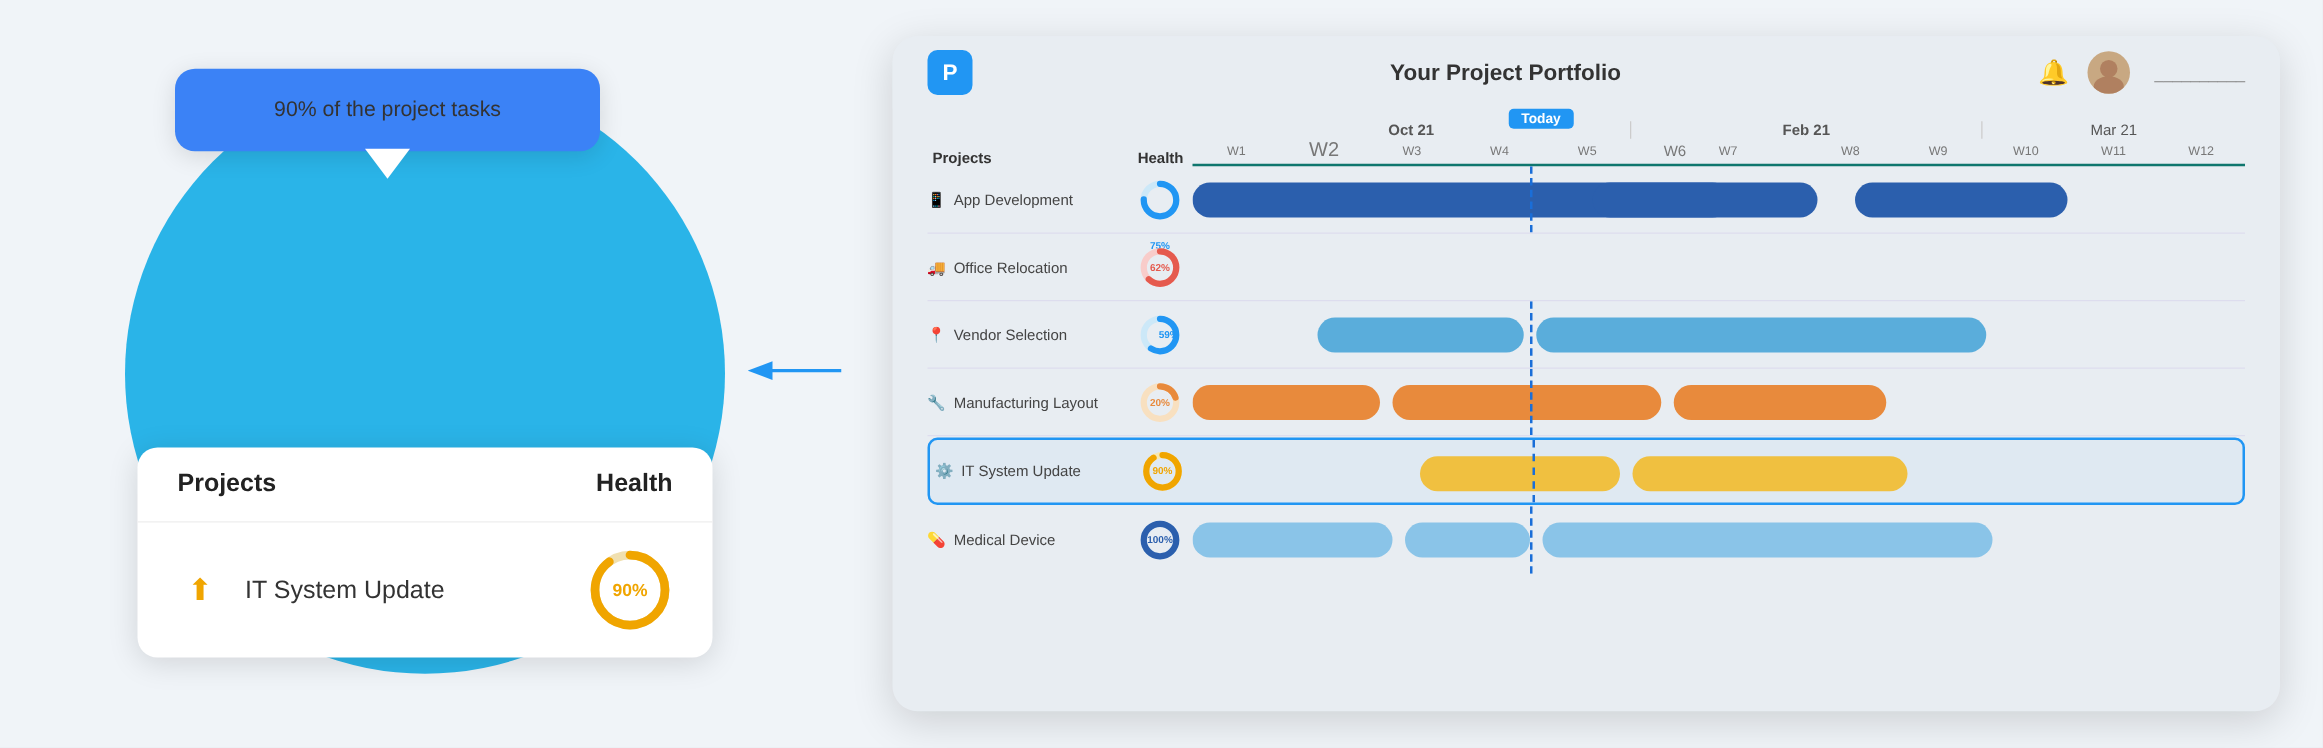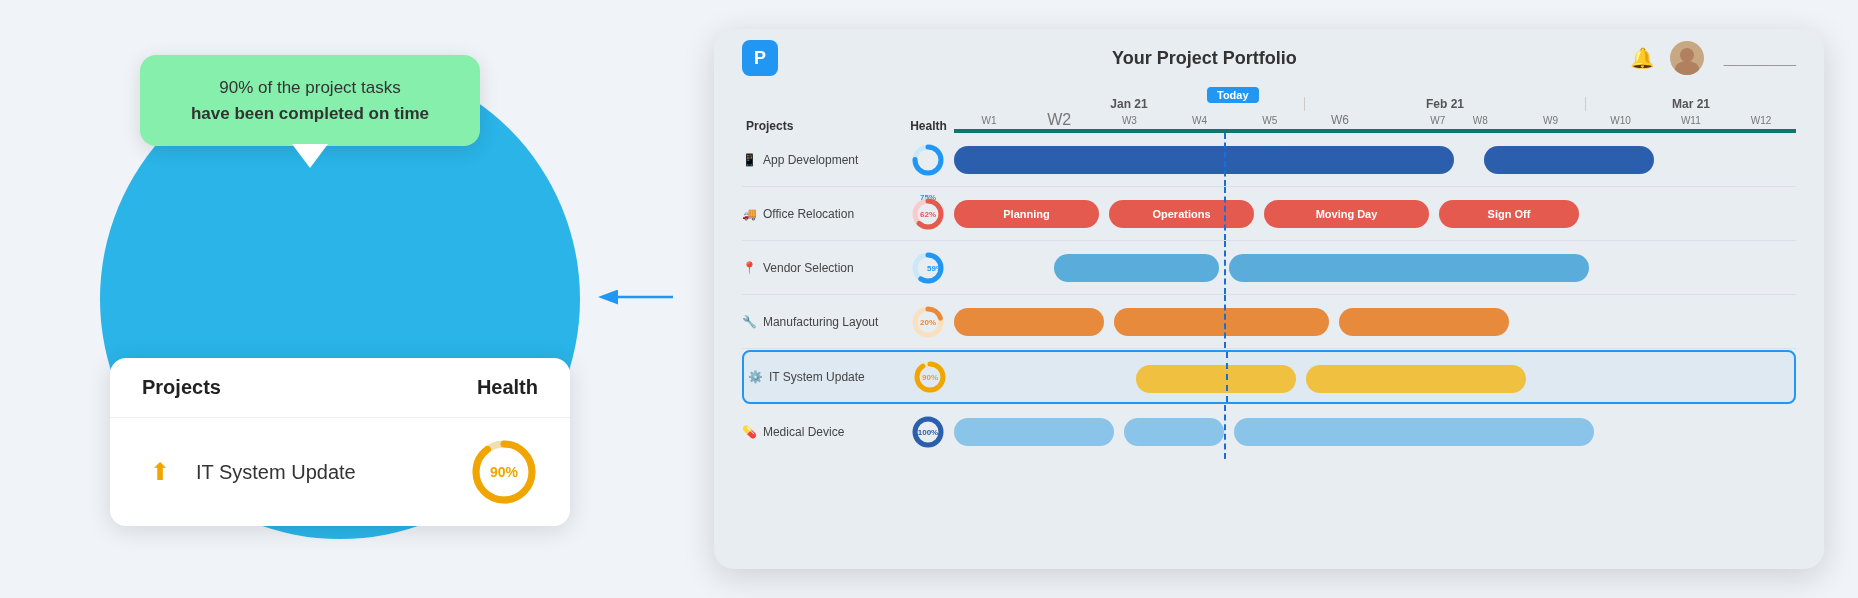--- a/index.html
+++ b/index.html
@@ -33,21 +33,21 @@
       top: 50%;
       left: 50%;
       transform: translate(-50%, -50%);
     }
 
     
     .speech-bubble {
       position: absolute;
       top: 55px;
       left: 140px;
-      background: #86efac;
+      background: #3b82f6;
       border-radius: 16px;
       padding: 20px 28px;
       width: 340px;
       box-shadow: 0 4px 20px rgba(0,0,0,0.12);
       text-align: center;
       z-index: 10;
     }
     .speech-bubble::after {
       content: '';
       position: absolute;
@@ -227,21 +227,20 @@
   </style>
 </head>
 <body>
 
 <div class="left-panel">
   <div class="circle-bg"></div>
 
   <div class="speech-bubble">
     <div class="speech-bubble-text">
       <span>90% of the project tasks </span><br>
-      <strong>have been completed on time</strong>
     </div>
   </div>
 
   <div class="card">
     <div class="card-header">
       <span class="card-header-projects">Projects</span>
       <span class="card-header-health">Health</span>
     </div>
     <div class="card-row">
       <div class="card-row-icon">
@@ -299,33 +298,33 @@
           <span style="width:52px; font-size:12px; font-weight:700; color:#333; text-align:center;">Health</span>
         </div>
 
         <div style="flex:1; position:relative;">
 
           <div style="position:absolute; top:-2px; left:253px; z-index:10;">
             <span style="background:#2196F3; color:white; font-size:11px; font-weight:700; padding:2px 10px; border-radius:4px;">Today</span>
           </div>
 
           <div style="display:flex; height:24px; align-items:flex-end;">
-            <div style="flex:5; text-align:center; font-size:12px; font-weight:600; color:#555; border-right:1px solid #ccc;">Jan 21</div>
+            <div style="flex:5; text-align:center; font-size:12px; font-weight:600; color:#555; border-right:1px solid #ccc;">Oct 21</div>
             <div style="flex:4; text-align:center; font-size:12px; font-weight:600; color:#555; border-right:1px solid #ccc;">Feb 21</div>
-            <div style="flex:3; text-align:center; font-size:12px; font-weight:700; color:#555;">Mar 21</div>
-          </div>
-
-          <div style="display:flex; height:22px; align-items:center; border-bottom:4px solid #0f766e;">
+            <div style="flex:3; text-align:center; font-size:12px; font-weight:400; color:#555;">Mar 21</div>
+          </div>
+
+          <div style="display:flex; height:22px; align-items:center; border-bottom:2px solid #0f766e;">
             <div style="flex:1; text-align:center; font-size:10px; color:#777;">W1</div>
             <div style="flex:1; text-align:center; font-size:16px; color:#777;">W2</div>
             <div style="flex:1; text-align:center; font-size:10px; color:#777;">W3</div>
             <div style="flex:1; text-align:center; font-size:10px; color:#777;">W4</div>
             <div style="flex:1; text-align:center; font-size:10px; color:#777;">W5</div>
             <div style="flex:1; text-align:center; font-size:12px; color:#777;">W6</div>
-            <div style="flex:1; text-align:right; font-size:10px; color:#777;">W7</div>
+            <div style="flex:1; text-align:left; font-size:10px; color:#777;">W7</div>
             <div style="flex:1; text-align:center; font-size:10px; color:#777;">W8</div>
             <div style="flex:1; text-align:center; font-size:10px; color:#777;">W9</div>
             <div style="flex:1; text-align:center; font-size:10px; color:#777;">W10</div>
             <div style="flex:1; text-align:center; font-size:10px; color:#777;">W11</div>
             <div style="flex:1; text-align:center; font-size:10px; color:#777;">W12</div>
           </div>
         </div>
       </div>
 
       <div style="display:flex; align-items:center; height:54px; border-bottom:1px solid #dde; position:relative;">
@@ -358,27 +357,20 @@
         </div>
         <div style="width:52px; display:flex; align-items:center; justify-content:center;">
           <div style="position:relative; width:34px; height:34px;">
             <svg width="34" height="34" style="transform:rotate(-90deg)">
               <circle cx="17" cy="17" r="13" fill="none" stroke="#f8ccca" stroke-width="5"></circle>
               <circle cx="17" cy="17" r="13" fill="none" stroke="#e55a4e" stroke-width="5" stroke-dasharray="50.4 81.7" stroke-linecap="round"></circle>
             </svg>
             <span style="position:absolute;top:50%;left:50%;transform:translate(-50%,-50%);font-size:8px;font-weight:700;color:#e55a4e;">62%</span>
           </div>
         </div>
-        <div style="flex:1; height:100%; position:relative; overflow:hidden;">
-          <div style="position:absolute; left:270px; top:0; bottom:0; width:2px; border-left:2px dashed #1a6ed8; z-index:5;"></div>
-          <div style="position:absolute; left:0; top:13px; height:28px; width:145px; background:#e55a4e; border-radius:14px; display:flex; align-items:center; justify-content:center; color:white; font-size:11px; font-weight:600;">Planning</div>
-          <div style="position:absolute; left:155px; top:13px; height:28px; width:145px; background:#e55a4e; border-radius:14px; display:flex; align-items:center; justify-content:center; color:white; font-size:11px; font-weight:600;">Operations</div>
-          <div style="position:absolute; left:310px; top:13px; height:28px; width:165px; background:#e55a4e; border-radius:14px; display:flex; align-items:center; justify-content:center; color:white; font-size:11px; font-weight:600;">Moving Day</div>
-          <div style="position:absolute; left:485px; top:13px; height:28px; width:140px; background:#e55a4e; border-radius:14px; display:flex; align-items:center; justify-content:center; color:white; font-size:11px; font-weight:600;">Sign Off</div>
-        </div>
       </div>
 
       <div style="display:flex; align-items:center; height:54px; border-bottom:1px solid #dde; position:relative;">
         <div style="width:160px; display:flex; align-items:center; gap:6px; font-size:12px; color:#444;">
           <span>📍</span>
           <span>Vendor Selection</span>
         </div>
         <div style="width:52px; display:flex; align-items:center; justify-content:center;">
           <div style="position:relative; width:34px; height:34px;">
             <svg width="34" height="34" style="transform:rotate(-90deg)">

